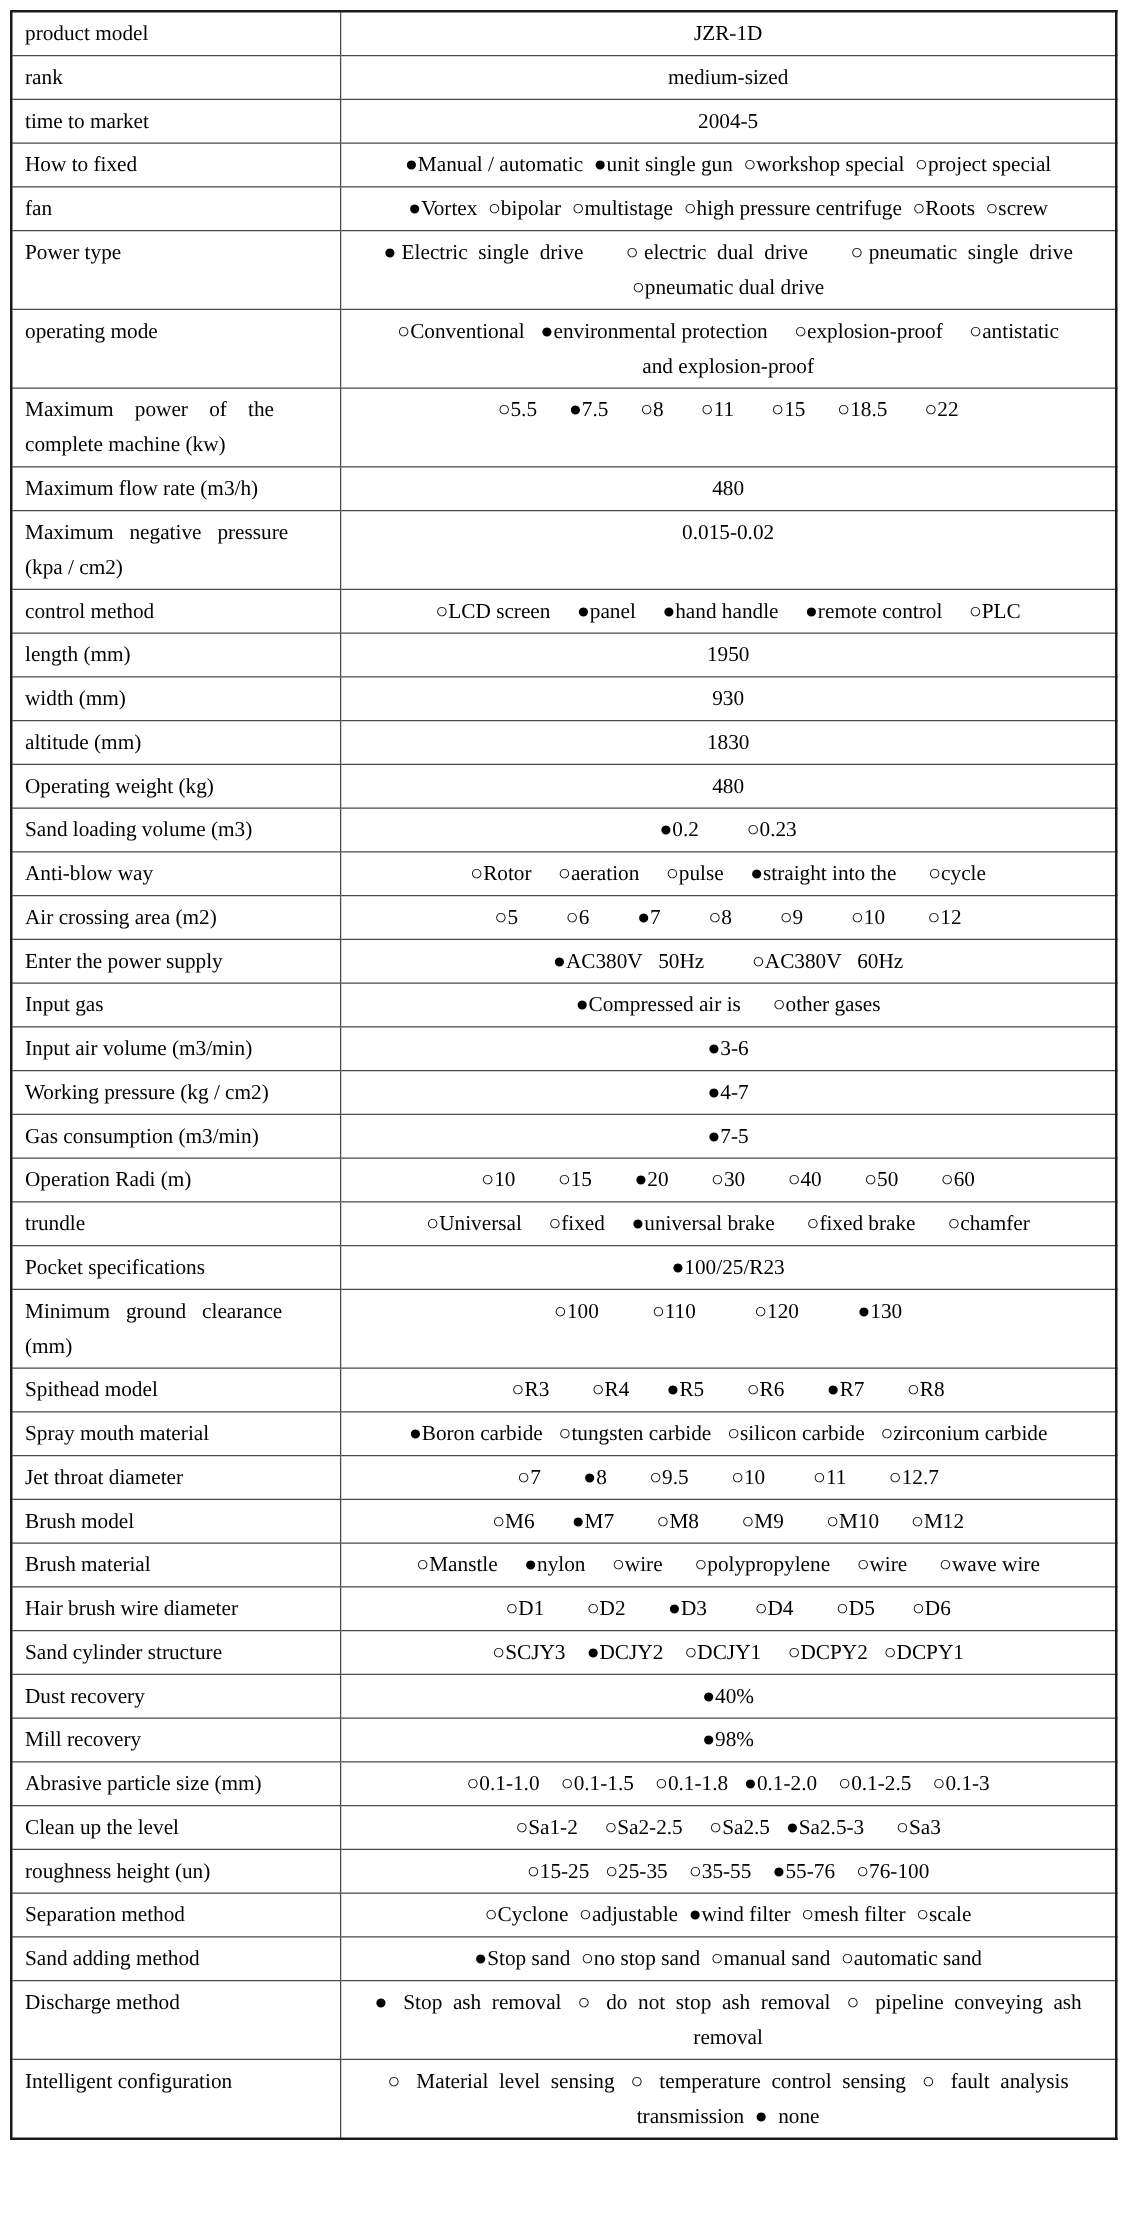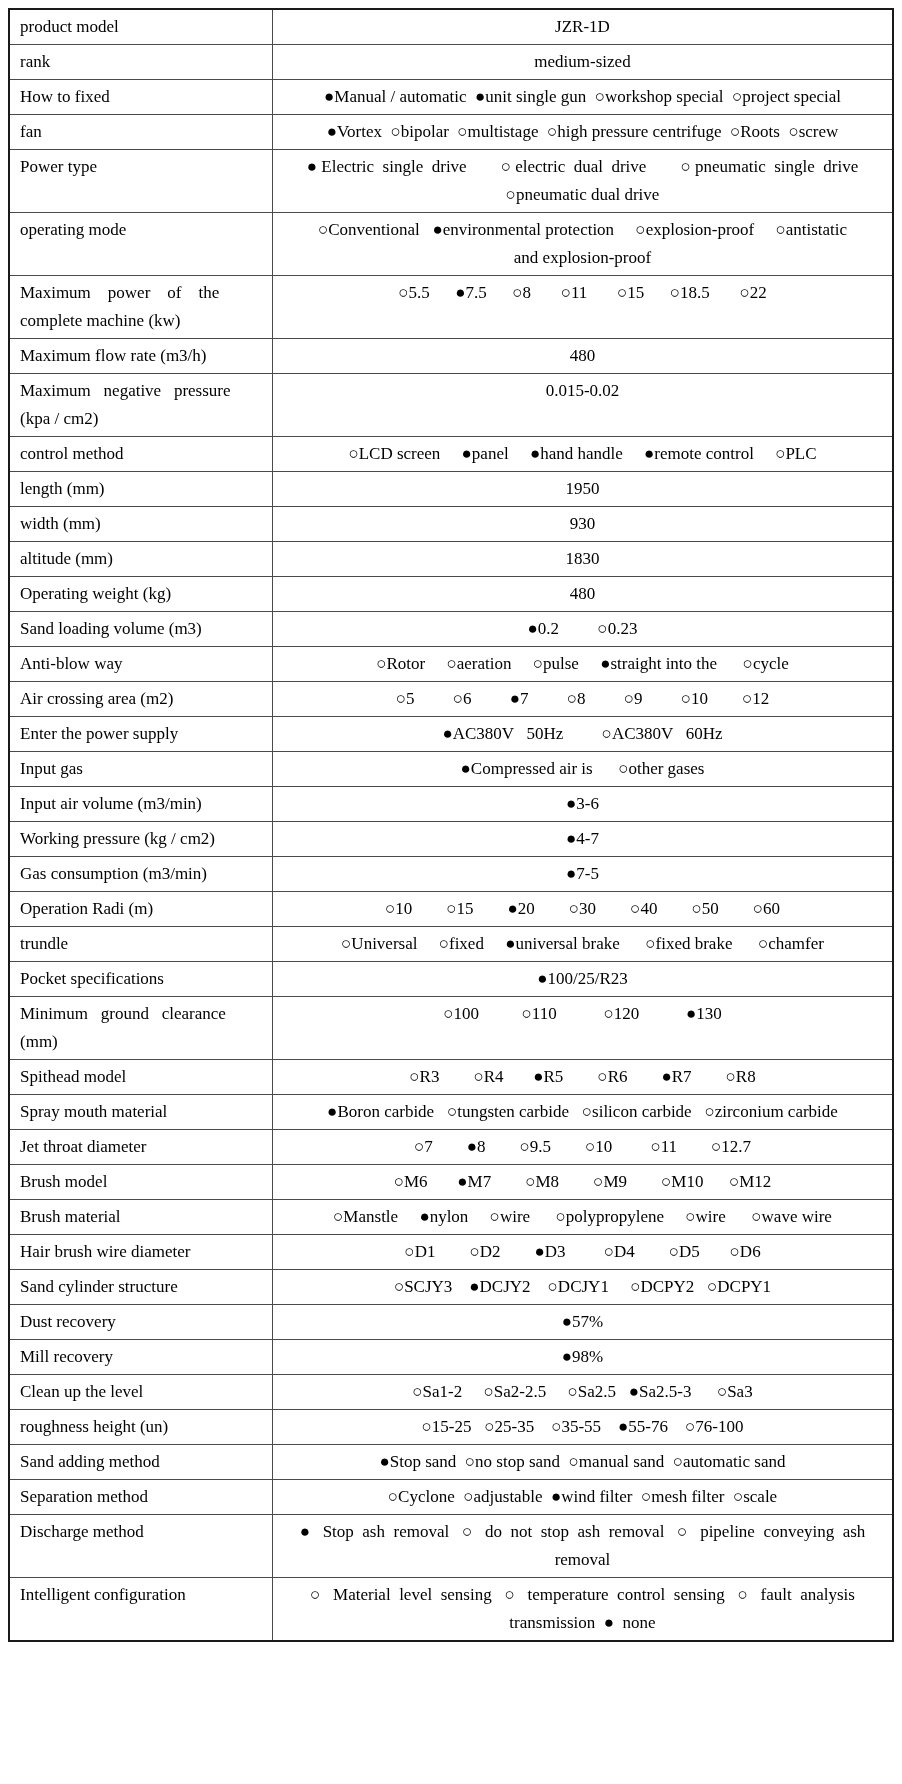--- a/index.html
+++ b/index.html
@@ -48,20 +48,24 @@
 
     <tr>
           <td class="label-cell">product model</td>
           <td class="value-cell">JZR-1D</td>
         </tr>
         <tr>
           <td class="label-cell">rank</td>
           <td class="value-cell">medium-sized</td>
         </tr>
         <tr>
+          <td class="label-cell">time to market</td>
+          <td class="value-cell">2004-5</td>
+        </tr>
+        <tr>
           <td class="label-cell">How to fixed</td>
           <td class="value-cell">●Manual / automatic  ●unit single gun  ○workshop special  ○project special</td>
         </tr>
         <tr>
           <td class="label-cell">fan</td>
           <td class="value-cell">●Vortex  ○bipolar  ○multistage  ○high pressure centrifuge  ○Roots  ○screw</td>
         </tr>
         <tr>
           <td class="label-cell">Power type</td>
           <td class="value-cell">● Electric  single  drive        ○ electric  dual  drive        ○ pneumatic  single  drive
@@ -178,41 +182,45 @@
         <tr>
           <td class="label-cell">Hair brush wire diameter</td>
           <td class="value-cell">○D1        ○D2        ●D3         ○D4        ○D5       ○D6</td>
         </tr>
         <tr>
           <td class="label-cell">Sand cylinder structure</td>
           <td class="value-cell">○SCJY3    ●DCJY2    ○DCJY1     ○DCPY2   ○DCPY1</td>
         </tr>
         <tr>
           <td class="label-cell">Dust recovery</td>
-          <td class="value-cell">●57%</td>
+          <td class="value-cell">●40%</td>
         </tr>
         <tr>
           <td class="label-cell">Mill recovery</td>
           <td class="value-cell">●98%</td>
         </tr>
         <tr>
+          <td class="label-cell">Abrasive particle size (mm)</td>
+          <td class="value-cell">○0.1-1.0    ○0.1-1.5    ○0.1-1.8   ●0.1-2.0    ○0.1-2.5    ○0.1-3</td>
+        </tr>
+        <tr>
           <td class="label-cell">Clean up the level</td>
           <td class="value-cell">○Sa1-2     ○Sa2-2.5     ○Sa2.5   ●Sa2.5-3      ○Sa3</td>
         </tr>
         <tr>
           <td class="label-cell">roughness height (un)</td>
           <td class="value-cell">○15-25   ○25-35    ○35-55    ●55-76    ○76-100</td>
         </tr>
         <tr>
+          <td class="label-cell">Separation method</td>
+          <td class="value-cell">○Cyclone  ○adjustable  ●wind filter  ○mesh filter  ○scale</td>
+        </tr>
+        <tr>
           <td class="label-cell">Sand adding method</td>
           <td class="value-cell">●Stop sand  ○no stop sand  ○manual sand  ○automatic sand</td>
-        </tr>
-        <tr>
-          <td class="label-cell">Separation method</td>
-          <td class="value-cell">○Cyclone  ○adjustable  ●wind filter  ○mesh filter  ○scale</td>
         </tr>
         <tr>
           <td class="label-cell">Discharge method</td>
           <td class="value-cell">●   Stop  ash  removal   ○   do  not  stop  ash  removal   ○   pipeline  conveying  ash
 removal</td>
         </tr>
         <tr>
           <td class="label-cell">Intelligent configuration</td>
           <td class="value-cell">○   Material  level  sensing   ○   temperature  control  sensing   ○   fault  analysis
 transmission  ●  none</td>

